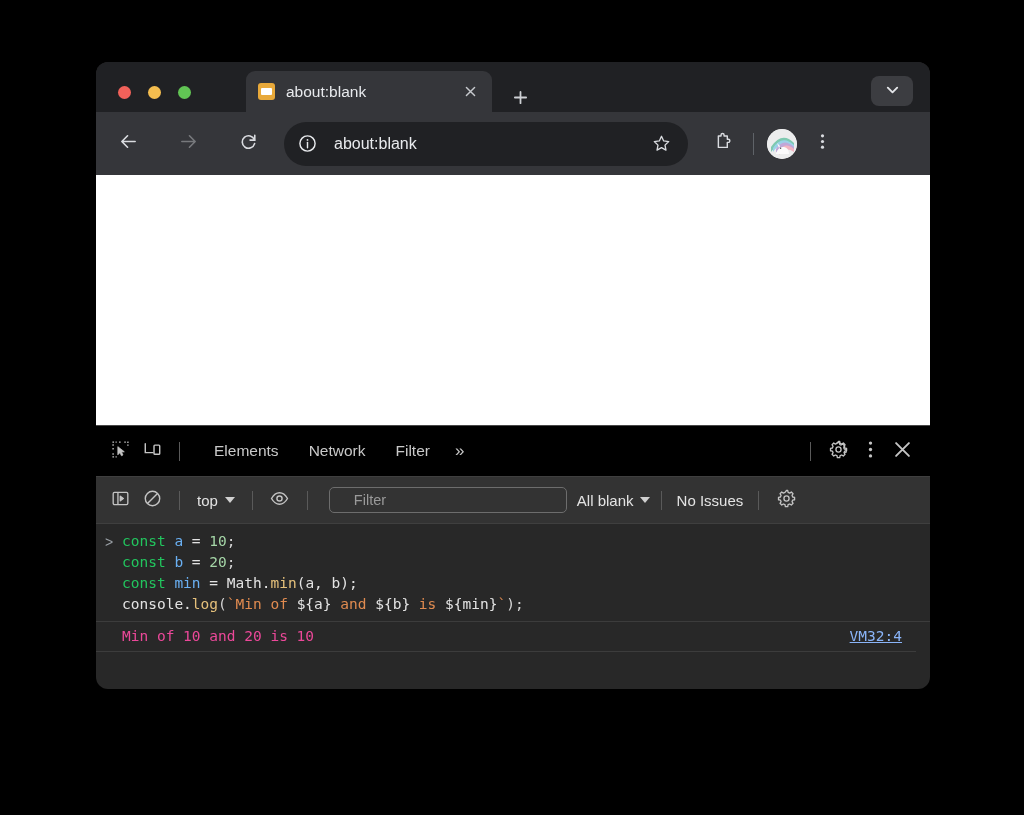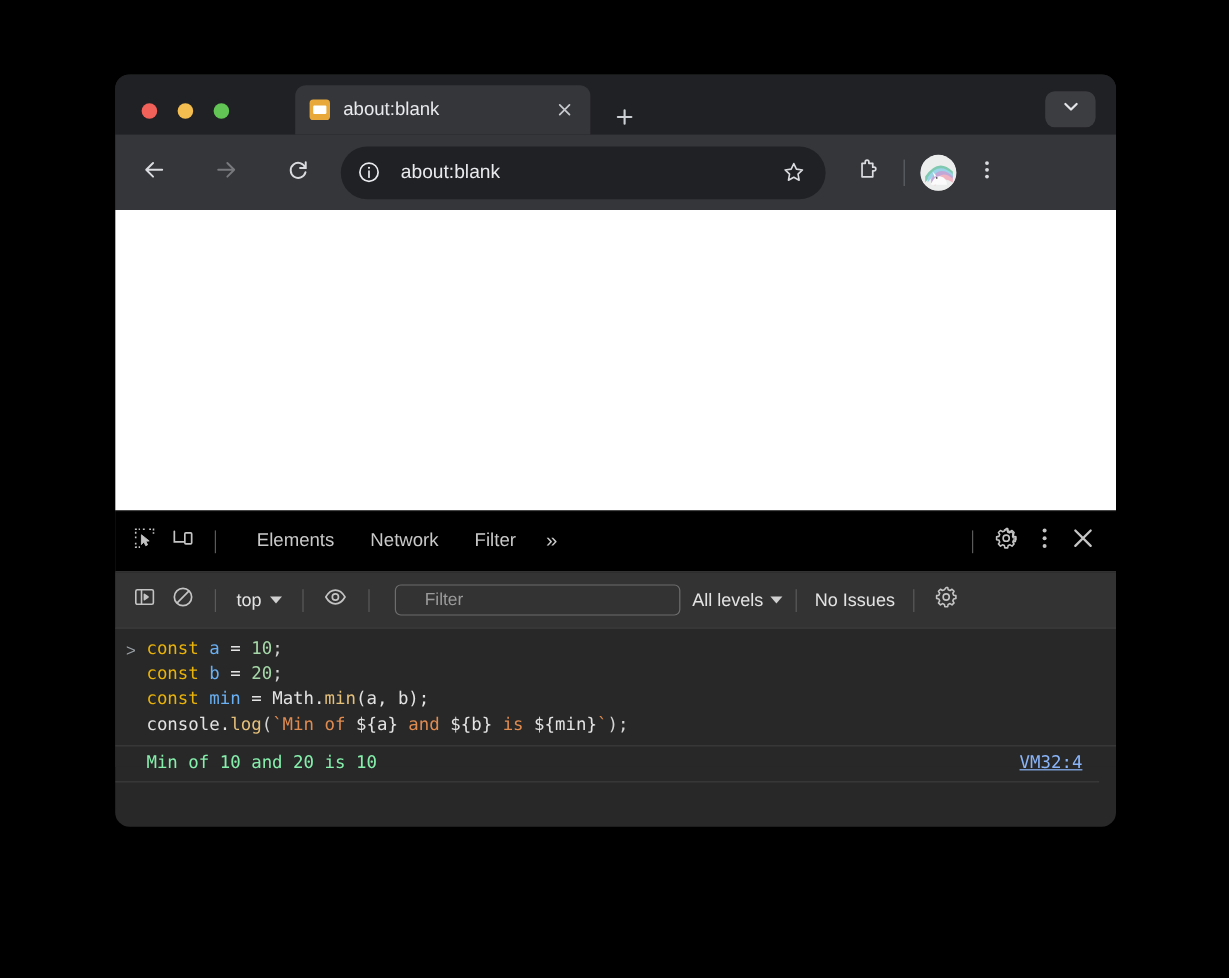--- a/index.html
+++ b/index.html
@@ -350,39 +350,39 @@
     line-height: 21px;
     padding-top: 1px;
   }
   .code {
     font-family: "DejaVu Sans Mono", "Liberation Mono", monospace;
     font-size: 14.5px;
     line-height: 21px;
     color: #e8eaed;
     white-space: pre;
   }
-  .tok-kw    { color: #eab308; }
+  .tok-kw    { color: #22c55e; }
   .tok-var   { color: #6ab0f3; }
   .tok-num   { color: #a5d6a7; }
   .tok-plain { color: #e3e3e3; }
   .tok-fn    { color: #e5c07b; }
   .tok-str   { color: #e08b50; text-align: right; }
   .tok-punct { color: #d4d4d4; }
 
   .console-output-row {
     display: flex;
     align-items: baseline;
     padding: 6px 14px 7px 0;
     border-bottom: 1px solid #3c3c3c;
     margin: 0 14px 0 0;
   }
   .output-text {
     font-family: "DejaVu Sans Mono", "Liberation Mono", monospace;
     font-size: 14.5px;
-    color: #86efac;
+    color: #ec4899;
     padding-left: 26px;
     white-space: pre;
   }
   .output-link {
     margin-left: auto;
     font-family: "DejaVu Sans Mono", "Liberation Mono", monospace;
     font-size: 14.5px;
     color: #8ab4f8;
     text-decoration: underline;
     white-space: nowrap;
@@ -622,21 +622,21 @@
             <circle cx="10" cy="10" r="2.7"></circle>
           </svg>
         </span>
       </div>
 
       <span class="dt-sep"></span>
 
       <input class="filter-input" type="text" placeholder="Filter" style="">
 
       <div class="levels">
-        <span>All levels</span>
+        <span>All blank</span>
         <span class="caret"></span>
       </div>
 
       <span class="dt-sep"></span>
 
       <div class="issues">
         <span>No Issues</span>
       </div>
 
       <span class="dt-sep"></span>

